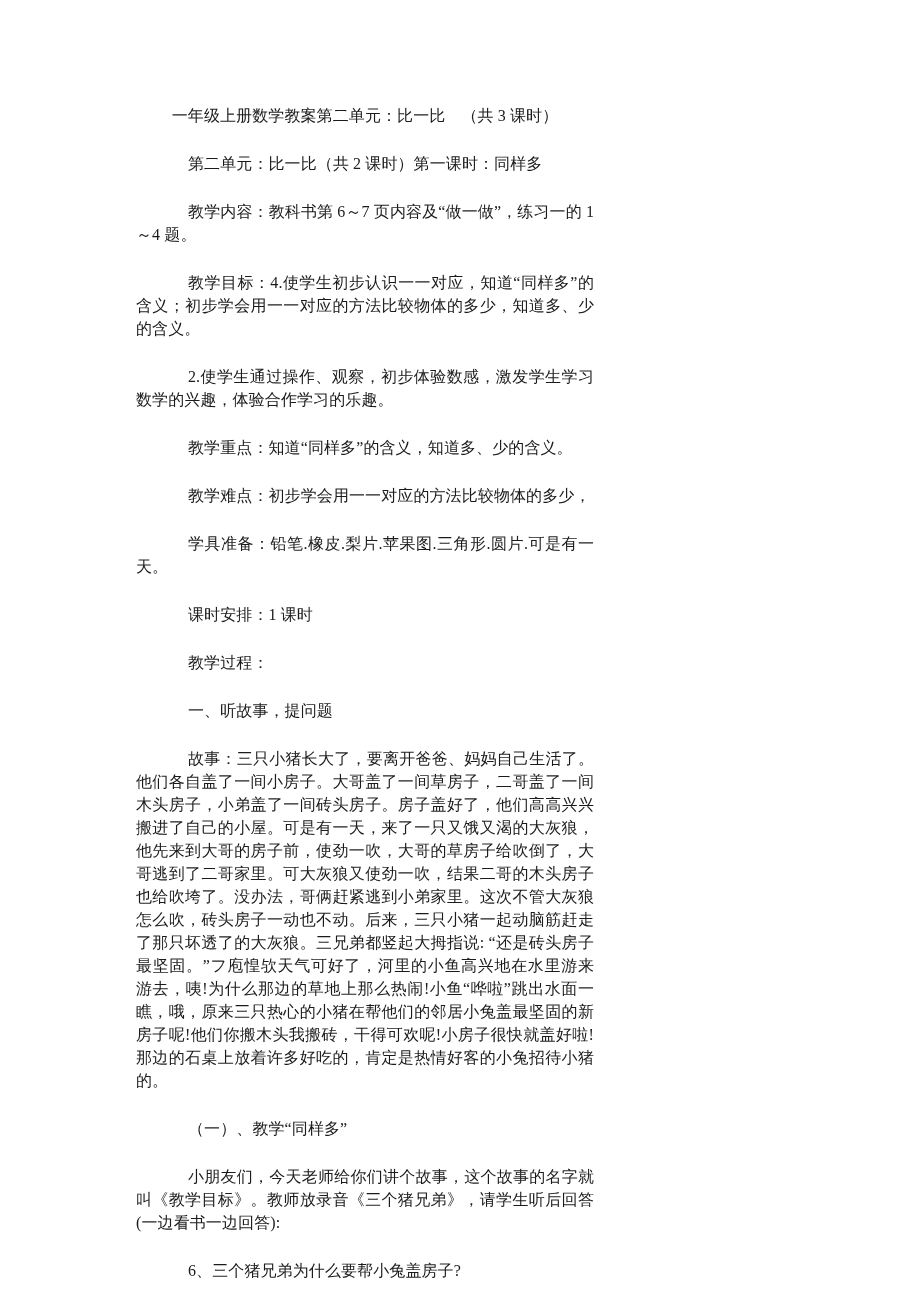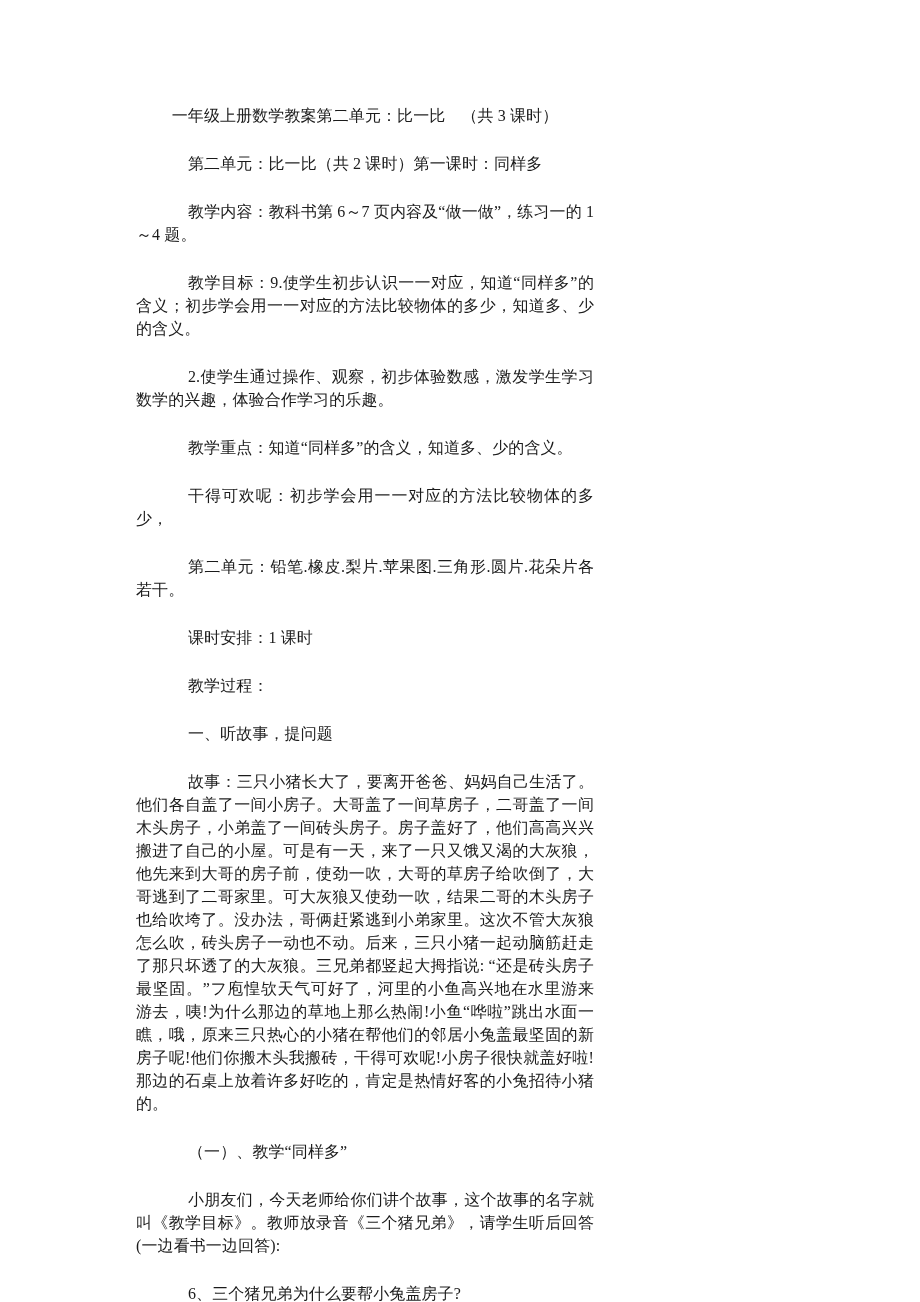--- a/index.html
+++ b/index.html
@@ -37,25 +37,25 @@
     text-indent: 52px;
   }
 </style>
 </head>
 <body>
 
 <div class="page">
   <p class="title">一年级上册数学教案第二单元：比一比　（共 3 课时）</p>
   <p class="indent">第二单元：比一比（共 2 课时）第一课时：同样多</p>
   <p class="indent">教学内容：教科书第 6～7 页内容及“做一做”，练习一的 1～4 题。</p>
-  <p class="indent">教学目标：9.使学生初步认识一一对应，知道“同样多”的含义；初步学会用一一对应的方法比较物体的多少，知道多、少的含义。</p>
+  <p class="indent">教学目标：4.使学生初步认识一一对应，知道“同样多”的含义；初步学会用一一对应的方法比较物体的多少，知道多、少的含义。</p>
   <p class="indent">2.使学生通过操作、观察，初步体验数感，激发学生学习数学的兴趣，体验合作学习的乐趣。</p>
   <p class="indent">教学重点：知道“同样多”的含义，知道多、少的含义。</p>
-  <p class="indent">干得可欢呢：初步学会用一一对应的方法比较物体的多少，</p>
-  <p class="indent">第二单元：铅笔.橡皮.梨片.苹果图.三角形.圆片.花朵片各若干。</p>
+  <p class="indent">教学难点：初步学会用一一对应的方法比较物体的多少，</p>
+  <p class="indent">学具准备：铅笔.橡皮.梨片.苹果图.三角形.圆片.可是有一天。</p>
   <p class="indent">课时安排：1 课时</p>
   <p class="indent">教学过程：</p>
   <p class="indent">一、听故事，提问题</p>
   <p class="indent">故事：三只小猪长大了，要离开爸爸、妈妈自己生活了。他们各自盖了一间小房子。大哥盖了一间草房子，二哥盖了一间木头房子，小弟盖了一间砖头房子。房子盖好了，他们高高兴兴搬进了自己的小屋。可是有一天，来了一只又饿又渴的大灰狼，他先来到大哥的房子前，使劲一吹，大哥的草房子给吹倒了，大哥逃到了二哥家里。可大灰狼又使劲一吹，结果二哥的木头房子也给吹垮了。没办法，哥俩赶紧逃到小弟家里。这次不管大灰狼怎么吹，砖头房子一动也不动。后来，三只小猪一起动脑筋赶走了那只坏透了的大灰狼。三兄弟都竖起大拇指说: “还是砖头房子最坚固。”フ庖惶欤天气可好了，河里的小鱼高兴地在水里游来游去，咦!为什么那边的草地上那么热闹!小鱼“哗啦”跳出水面一瞧，哦，原来三只热心的小猪在帮他们的邻居小兔盖最坚固的新房子呢!他们你搬木头我搬砖，干得可欢呢!小房子很快就盖好啦!那边的石桌上放着许多好吃的，肯定是热情好客的小兔招待小猪的。</p>
   <p class="indent">（一）、教学“同样多”</p>
   <p class="indent">小朋友们，今天老师给你们讲个故事，这个故事的名字就叫《教学目标》。教师放录音《三个猪兄弟》，请学生听后回答(一边看书一边回答):</p>
   <p class="indent">6、三个猪兄弟为什么要帮小兔盖房子?</p>
 </div>
 
 </body></html>

